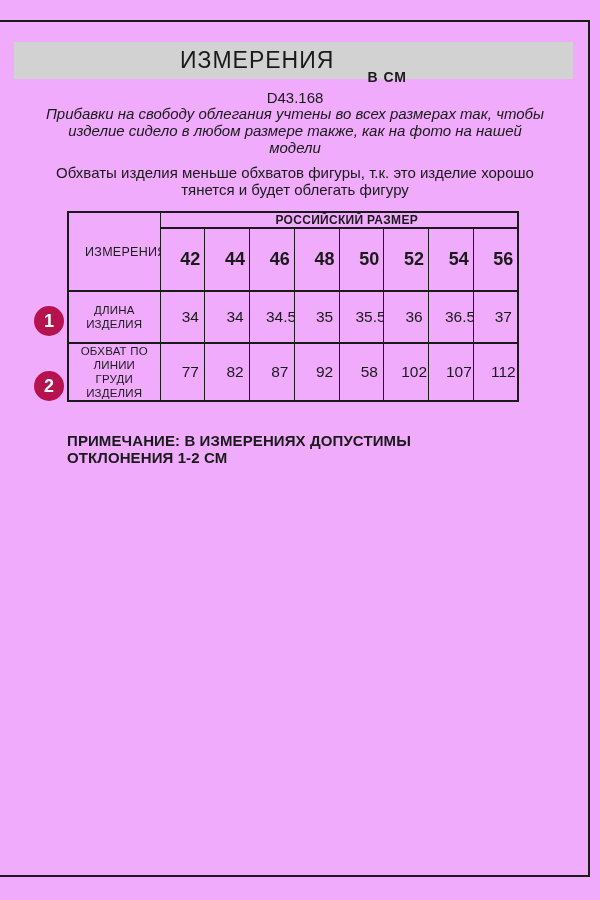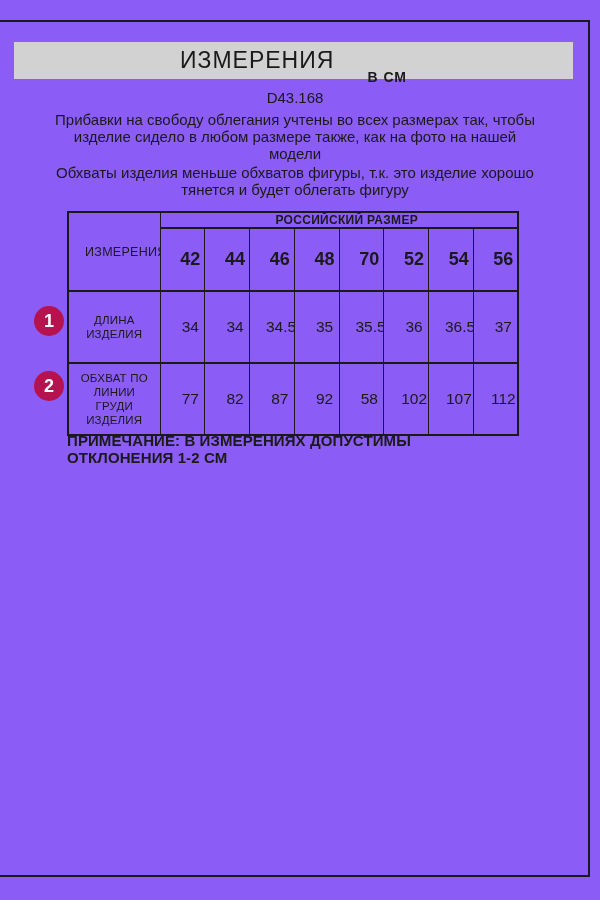--- a/index.html
+++ b/index.html
@@ -1,21 +1,21 @@
 <!DOCTYPE html>
 <html><head>
 <meta charset="utf-8">
 <style>
   * { margin: 0; padding: 0; box-sizing: border-box; }
   html, body { background: #ffffff; }
   .page {
     position: relative;
     width: 600px;
     height: 900px;
-    background: #8b5cf6;
+    background: #f0abfc;
     font-family: "Liberation Sans", sans-serif;
     color: #1a1a1a;
     overflow: hidden;
   }
   .frame {
     position: absolute;
     left: 0; top: 20px;
     width: 590px; height: 857px;
     border-top: 2px solid #1a1a1a;
     border-right: 2px solid #1a1a1a;
@@ -44,21 +44,21 @@
   }
   .para {
     position: absolute;
     left: 15px;
     width: 560px;
     text-align: center;
     font-size: 15px;
     line-height: 17px;
     white-space: pre-line;
   }
-  .para-fit { top: 111px; }
+  .para-fit { top: 105px; font-style: italic; }
   .para-stretch { top: 164px; }
   .size-table {
     position: absolute;
     left: 67px; top: 211px;
     width: 452px;
     border-collapse: collapse;
     table-layout: fixed;
     border: 2px solid #1a1a1a;
   }
   .size-table td {
@@ -68,21 +68,21 @@
     overflow: hidden;
     padding-left: 16px;
   }
   .size-table tr.sizes-row td,
   .size-table tr.data-row td { border-top-width: 2px; }
   .col-meas { width: 92px; }
   .col-size { width: 45px; }
   .group-head { height: 15px; font-size: 12px; font-weight: bold; letter-spacing: 0.3px; }
   .meas-head  { font-size: 12.5px; letter-spacing: 0.3px; }
   .sizes-row td { height: 63px; font-size: 18px; font-weight: bold; }
-  .data-row td { height: 72px; font-size: 15.5px; }
+  .data-row td { height: 52px; font-size: 15.5px; }
   .data-row td.rlabel {
     font-size: 11.5px;
     line-height: 14px;
     padding: 0 6px;
     letter-spacing: 0.2px;
   }
   .badge {
     position: absolute;
     left: 34px;
     width: 30px; height: 30px;
@@ -130,21 +130,21 @@
     <tbody>
         <tr>
       <td class="meas-head col-meas" rowspan="2">ИЗМЕРЕНИЯ</td>
       <td class="group-head" colspan="8">РОССИЙСКИЙ РАЗМЕР</td>
     </tr>
     <tr class="sizes-row">
       <td class="col-size">42</td>
       <td class="col-size">44</td>
       <td class="col-size">46</td>
       <td class="col-size">48</td>
-      <td class="col-size">70</td>
+      <td class="col-size">50</td>
       <td class="col-size">52</td>
       <td class="col-size">54</td>
       <td class="col-size">56</td>
     </tr>
     <tr class="data-row">
       <td class="rlabel">ДЛИНА ИЗДЕЛИЯ</td>
       <td>34</td>
       <td>34</td>
       <td>34.5</td>
       <td>35</td>

